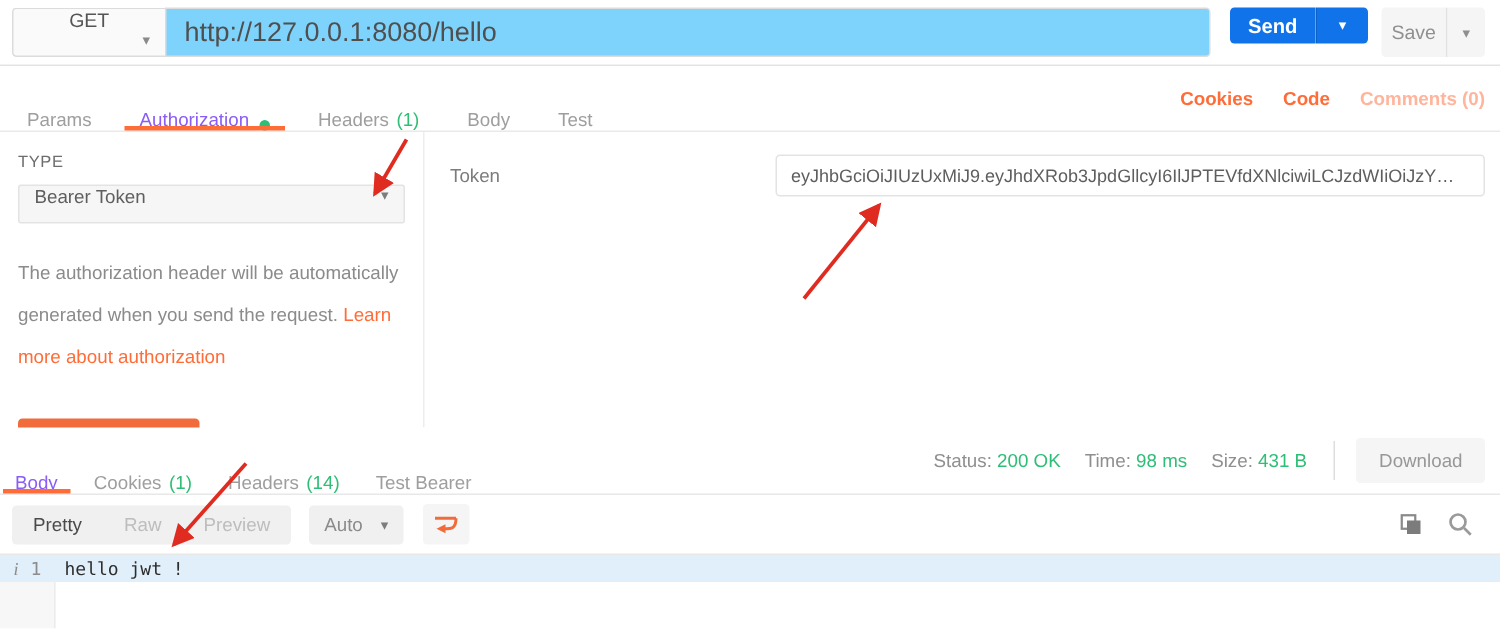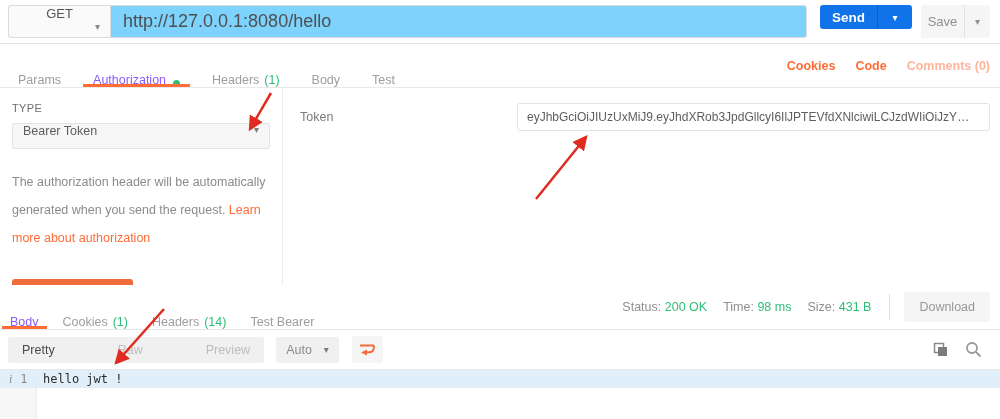--- a/index.html
+++ b/index.html
@@ -109,21 +109,21 @@
   .download-btn {
     background: #f5f5f5; color: #979797; border: none; border-radius: 3px;
     padding: 8px 15px; font-size: 12.5px; margin-right: 10px; cursor: pointer;
     font-family: "Liberation Sans", sans-serif;
   }
   
   .view-row {
     height: 40px; display: flex; align-items: center; padding-left: 8px;
     border-bottom: 1px solid #e8e8e8; background: #fff; position: relative;
   }
-  .segmented { display: flex; background: #f0f0f0; border-radius: 3px; overflow: hidden; gap: 35px; }
+  .segmented { display: flex; background: #f0f0f0; border-radius: 3px; overflow: hidden; }
   .segment { padding: 6px 14px; color: #bdbdbd; cursor: pointer; }
   .segment.active { color: #4a4a4a; }
   .lang-select {
     margin-left: 12px; background: #f0f0f0; border-radius: 3px; padding: 6px 10px;
     color: #8a8a8a; display: flex; align-items: center; cursor: pointer;
   }
   .lang-select .caret { margin-left: 12px; font-size: 10px; color: #7d7d7d; }
   .wrap-btn {
     margin-left: 13px; background: #f5f5f5; border-radius: 3px; width: 31px; height: 27px;
     display: flex; align-items: center; justify-content: center; cursor: pointer;

